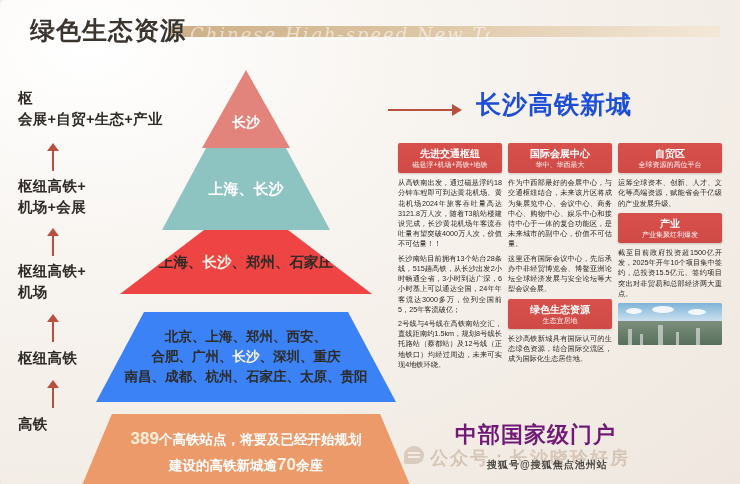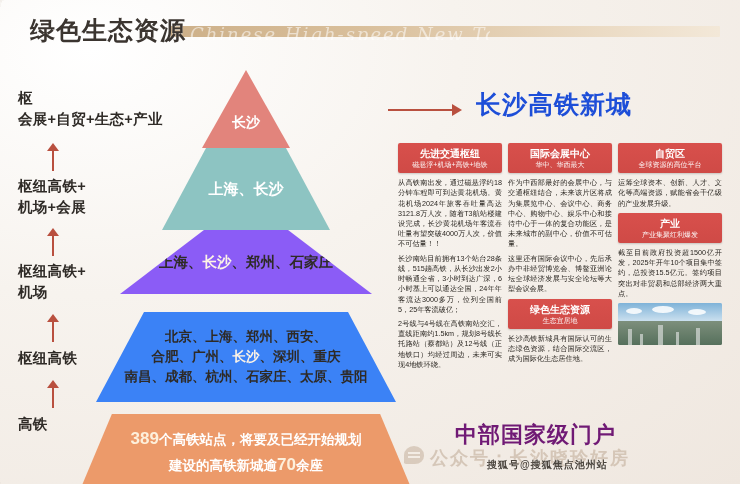--- a/index.html
+++ b/index.html
@@ -45,21 +45,21 @@
   .pyr{position:absolute;left:96px;top:70px;width:300px;height:408px;}
   .tier{position:absolute;left:50%;transform:translateX(-50%);
     display:flex;align-items:center;justify-content:center;text-align:center;
     color:#2e2a26;font-weight:bold;}
   .t1{top:0;width:0;height:0;border-left:44px solid transparent;border-right:44px solid transparent;
     border-bottom:78px solid #e2847c;}
   .t1lab{position:absolute;top:44px;left:50%;transform:translateX(-50%);
     font-size:14px;color:#fff;white-space:nowrap;font-weight:bold;}
   .t2{top:78px;width:168px;height:82px;background:#8dc4c2;
     clip-path:polygon(26.2% 0,73.8% 0,100% 100%,0 100%);font-size:15px;color:#fff;}
-  .t3{top:160px;width:252px;height:64px;background:#8b5cf6;
+  .t3{top:160px;width:252px;height:64px;background:#ef4444;
     clip-path:polygon(33.3% 0,66.7% 0,100% 100%,0 100%);font-size:14.5px;}
   .t4{top:242px;width:300px;height:90px;background:#3b82f6;
     clip-path:polygon(16% 0,84% 0,100% 100%,0 100%);font-size:13.5px;line-height:1.5;}
   .t5{top:344px;width:332px;height:76px;background:#ec9a6a;
     clip-path:polygon(9.6% 0,90.4% 0,100% 100%,0 100%);font-size:13.5px;line-height:1.55;color:#fff;}
   .t4 .wrap,.t5 .wrap{width:88%;}
   .hl-white{color:#fdf4e6;}
   .hl-big{color:#fdf0dc;font-size:17px;font-weight:bold;}
 
   

